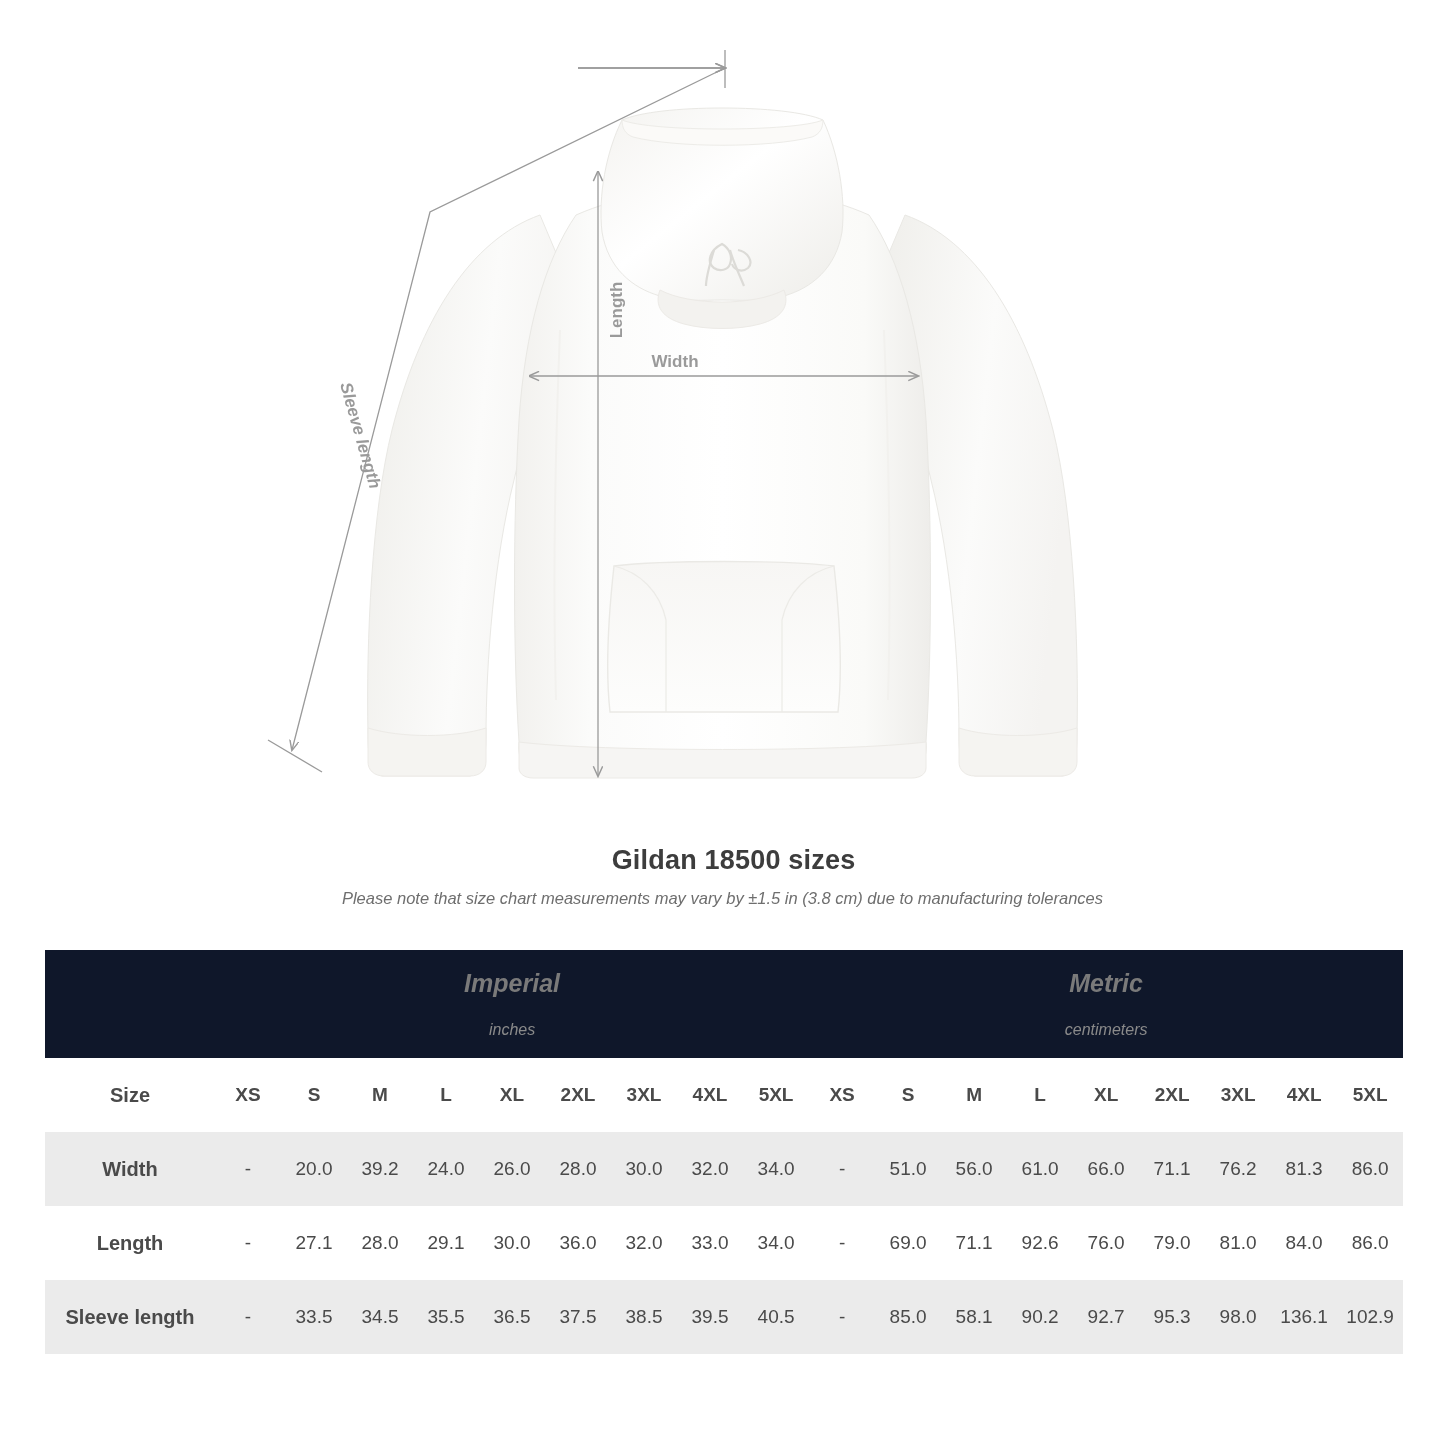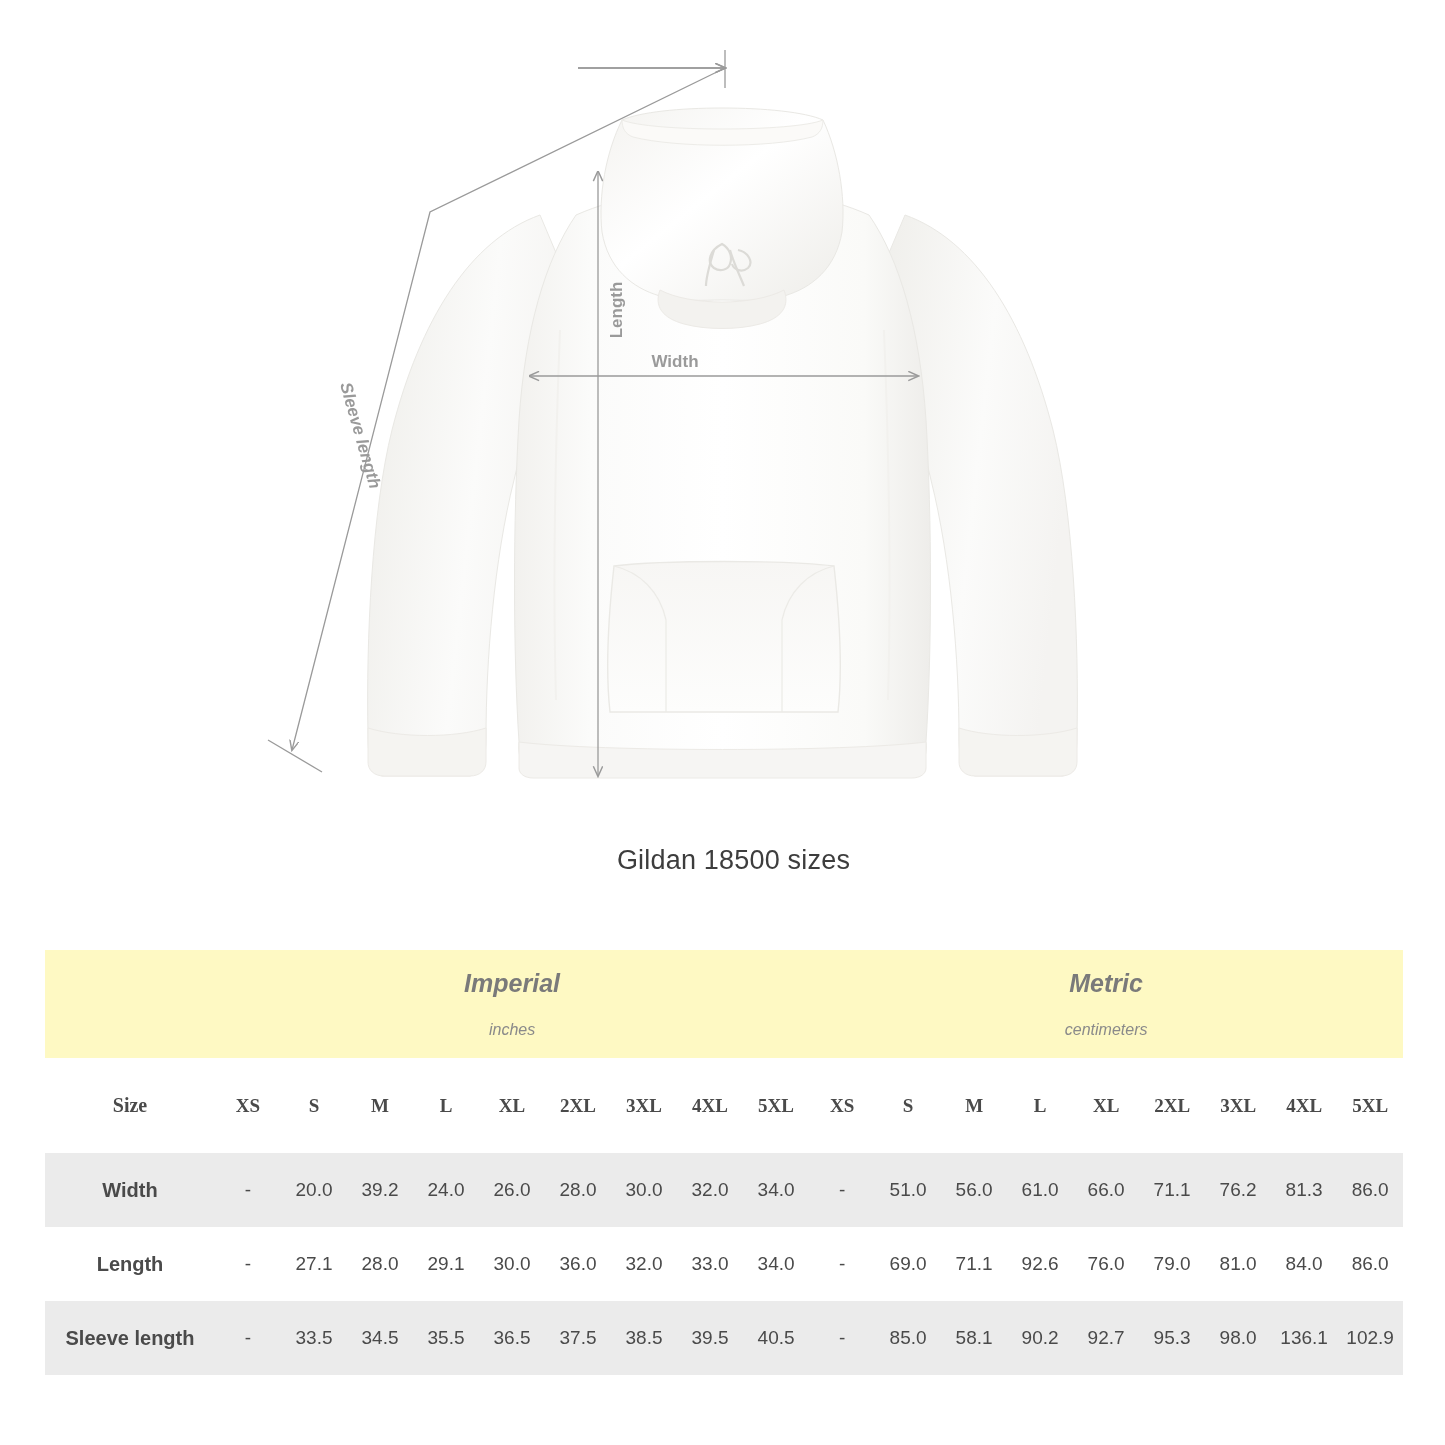--- a/index.html
+++ b/index.html
@@ -30,21 +30,21 @@
   
   #title-block {
     position: absolute;
     top: 845px;
     left: 0;
     width: 1445px;
     text-align: center;
   }
   #chart-title {
     font-size: 27px;
-    font-weight: normal;
+    font-weight: bold;
     color: #3d3d3d;
     letter-spacing: .2px;
     margin-left: 22px;
   }
   #chart-note {
     margin-top: 13px;
     font-size: 16.5px;
     font-style: italic;
     color: #6e6e6e;
   }
@@ -63,46 +63,45 @@
   }
   table.size-table td, table.size-table th {
     border: none;
     text-align: center;
     vertical-align: middle;
     color: #4a4a4a;
   }
 
   
   .unit-row td {
-    background: #fef9c3;
+    background: #0f172a;
     height: 108px;
     padding: 0;
   }
   .unit-name {
     font-size: 25px;
     font-style: italic;
     font-weight: bold;
     color: #7a7a7a;
     line-height: 1.15;
   }
   .unit-sub {
     font-size: 16px;
     font-style: italic;
     color: #8a8a8a;
     margin-top: 23px;
   }
 
   
   .head-row td {
-    height: 95px;
+    height: 74px;
     font-size: 19px;
     font-weight: bold;
     color: #4a4a4a;
     background: #ffffff;
-    font-family: Liberation Serif, serif;
   }
   .head-row td.label-cell { font-size: 20px; }
 
   
   .data-row td {
     height: 74px;
     font-size: 19px;
     color: #4a4a4a;
   }
   .data-row td.label-cell {
@@ -209,20 +208,21 @@
       <g>
         <text x="622" y="310" transform="rotate(-90 622 310)" text-anchor="middle" font-family="Liberation Sans, sans-serif" font-size="17" font-weight="bold" fill="#9a9a9a">Length</text>
         <text x="675" y="367" text-anchor="middle" font-family="Liberation Sans, sans-serif" font-size="17" font-weight="bold" fill="#9a9a9a">Width</text>
         <text x="355" y="437" transform="rotate(74 355 437)" text-anchor="middle" font-family="Liberation Sans, sans-serif" font-size="17" font-weight="bold" font-style="italic" fill="#9a9a9a">Sleeve length</text>
       </g>
     </svg>
   </div>
 
   <div id="title-block">
     <div id="chart-title">Gildan 18500 sizes</div>
+    <div id="chart-note">Please note that size chart measurements may vary by ±1.5 in (3.8 cm) due to manufacturing tolerances</div>
   </div>
 
   <div id="table-wrap">
     <table class="size-table">
       <colgroup>
         <col style="width:170px">
         <col span="9" style="width:66px">
         <col span="9" style="width:66px">
       </colgroup>
       <tbody>

